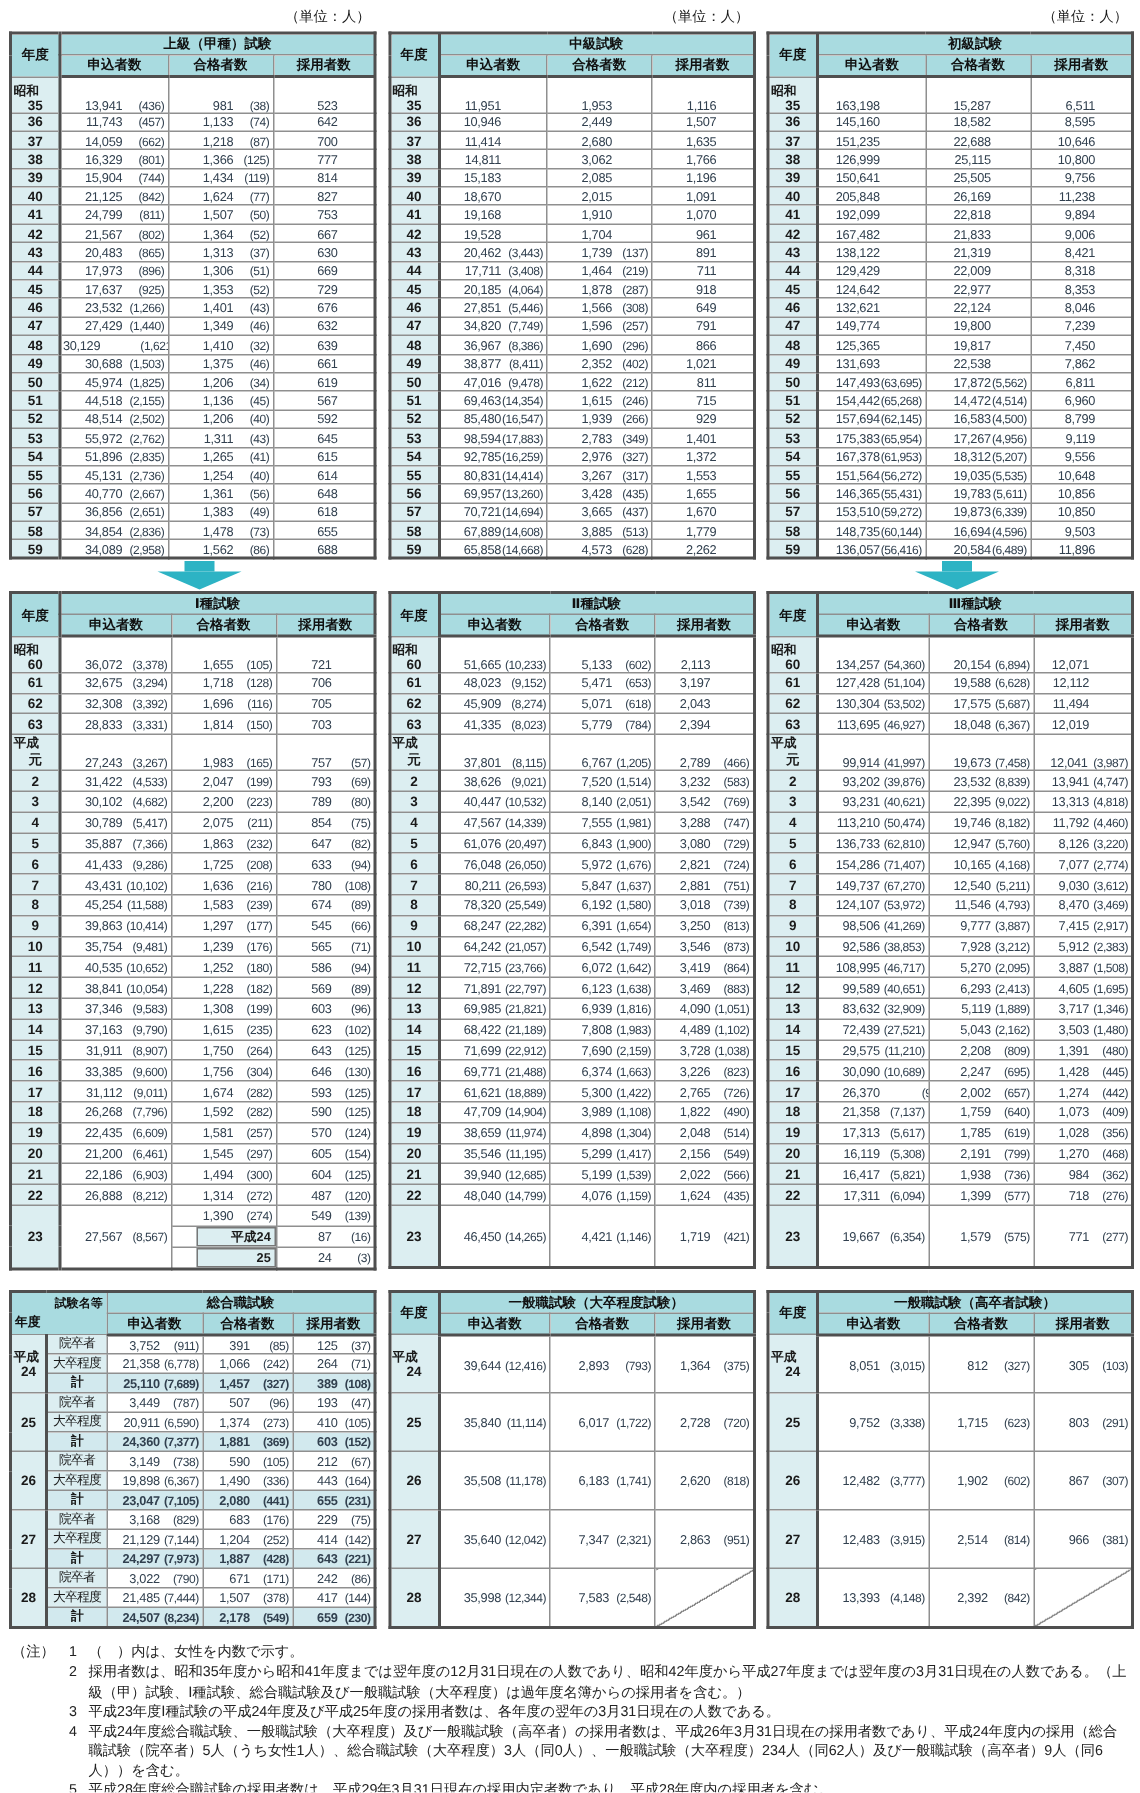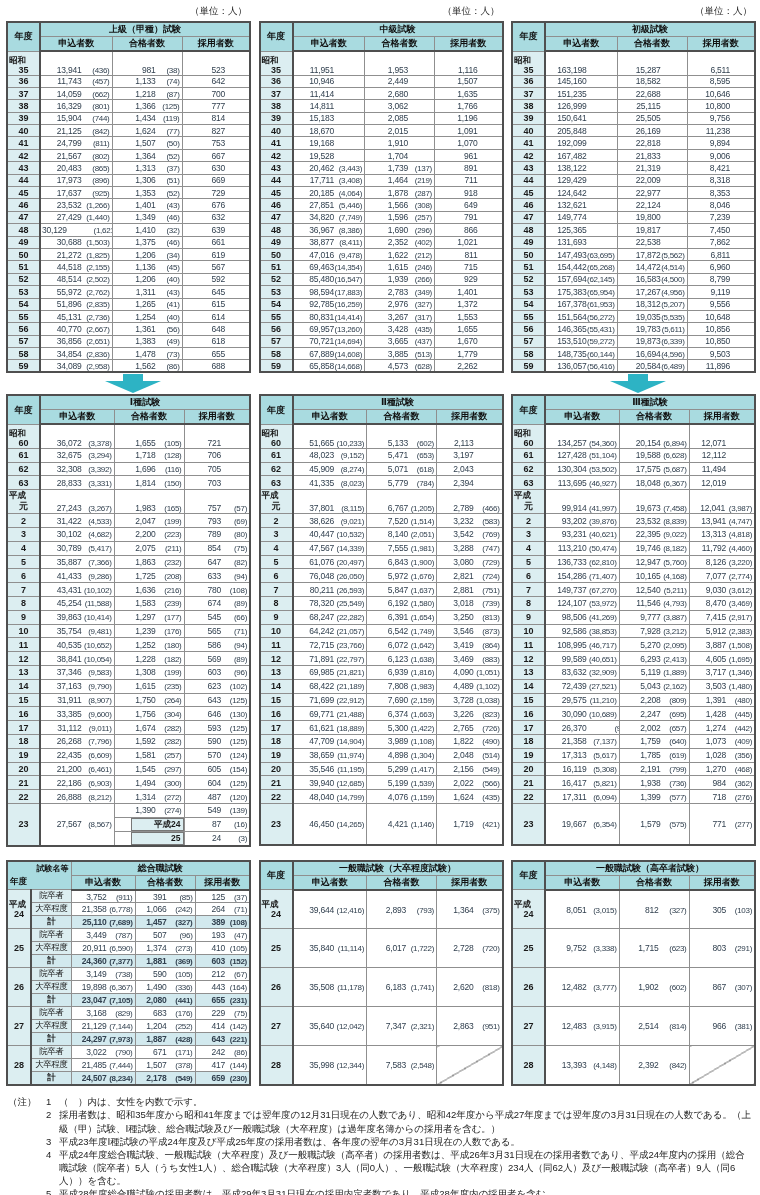--- a/index.html
+++ b/index.html
@@ -432,21 +432,21 @@
                   <span class="p" style="width: 22px;"></span>
                 </div>
               </td>
             </tr>
             <tr>
               <td class="year">
                 <div class="ynum">50</div>
               </td>
               <td>
                 <div class="cf">
-                  <span class="n">21,272</span>
+                  <span class="n">45,974</span>
                   <span class="p" style="width: 28px;">(1,825)</span>
                 </div>
               </td>
               <td>
                 <div class="cf">
                   <span class="n">1,206</span>
                   <span class="p" style="width: 24px;">(34)</span>
                 </div>
               </td>
               <td>

